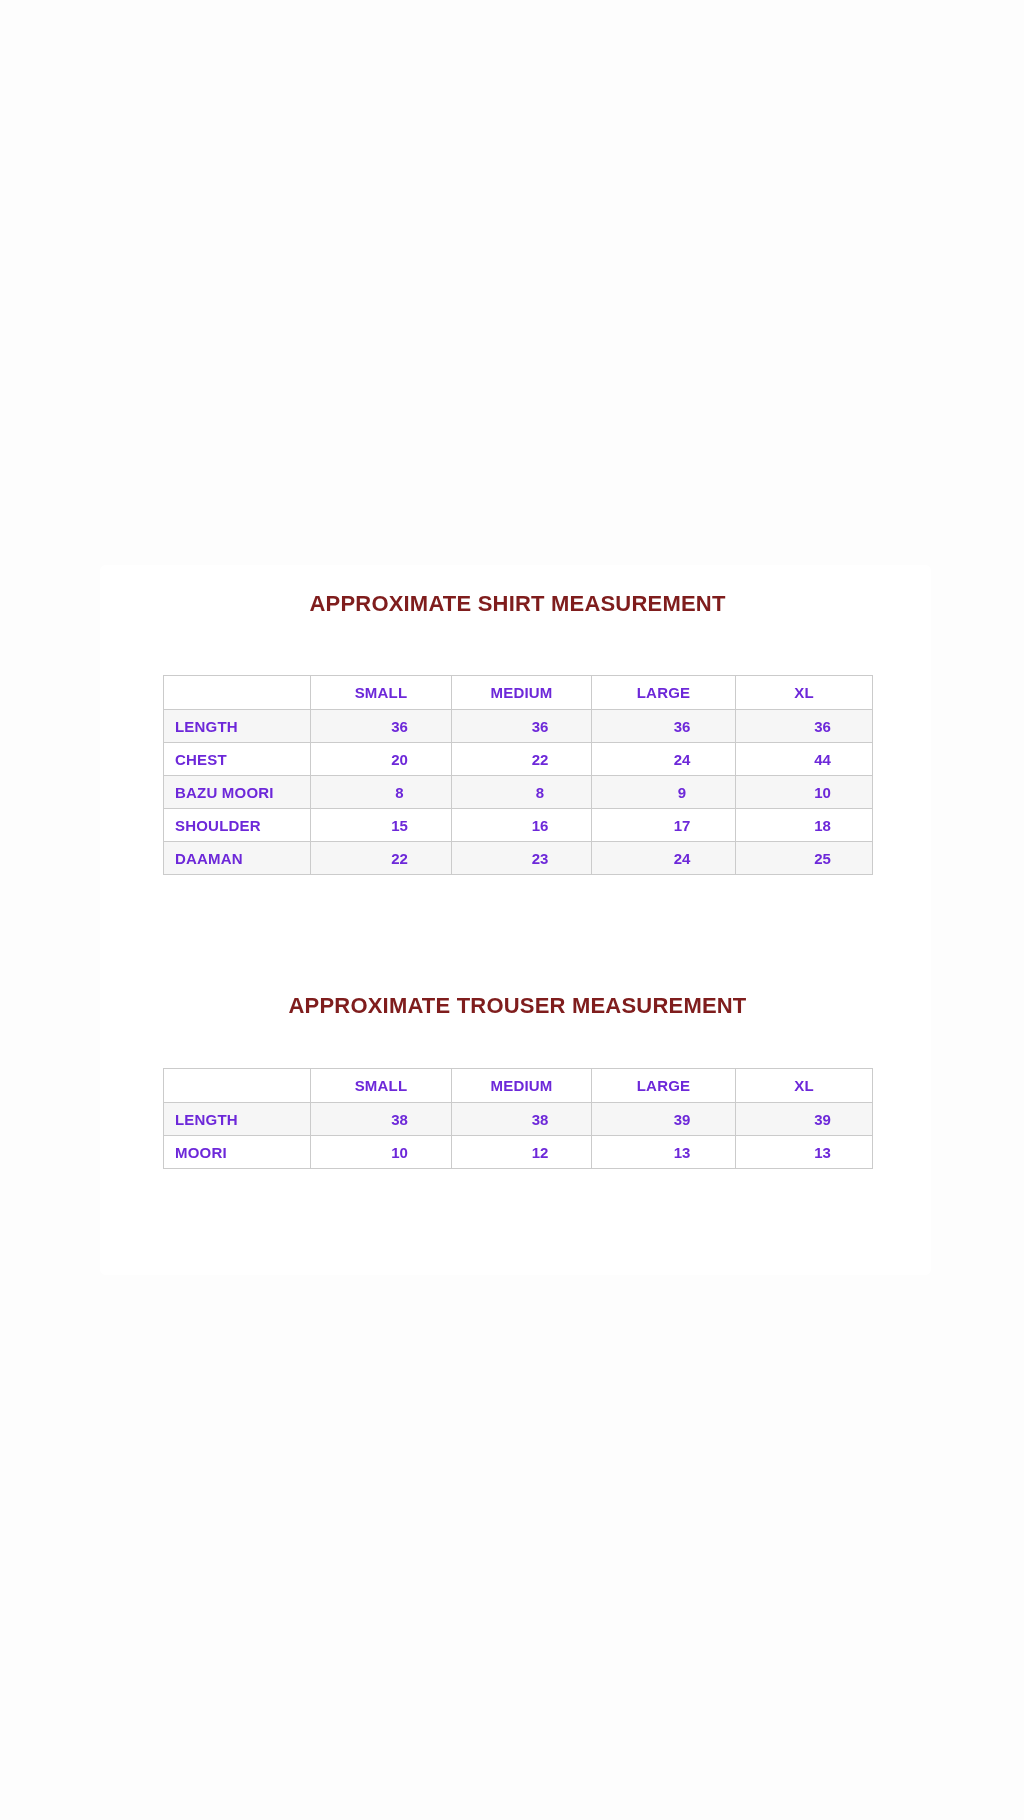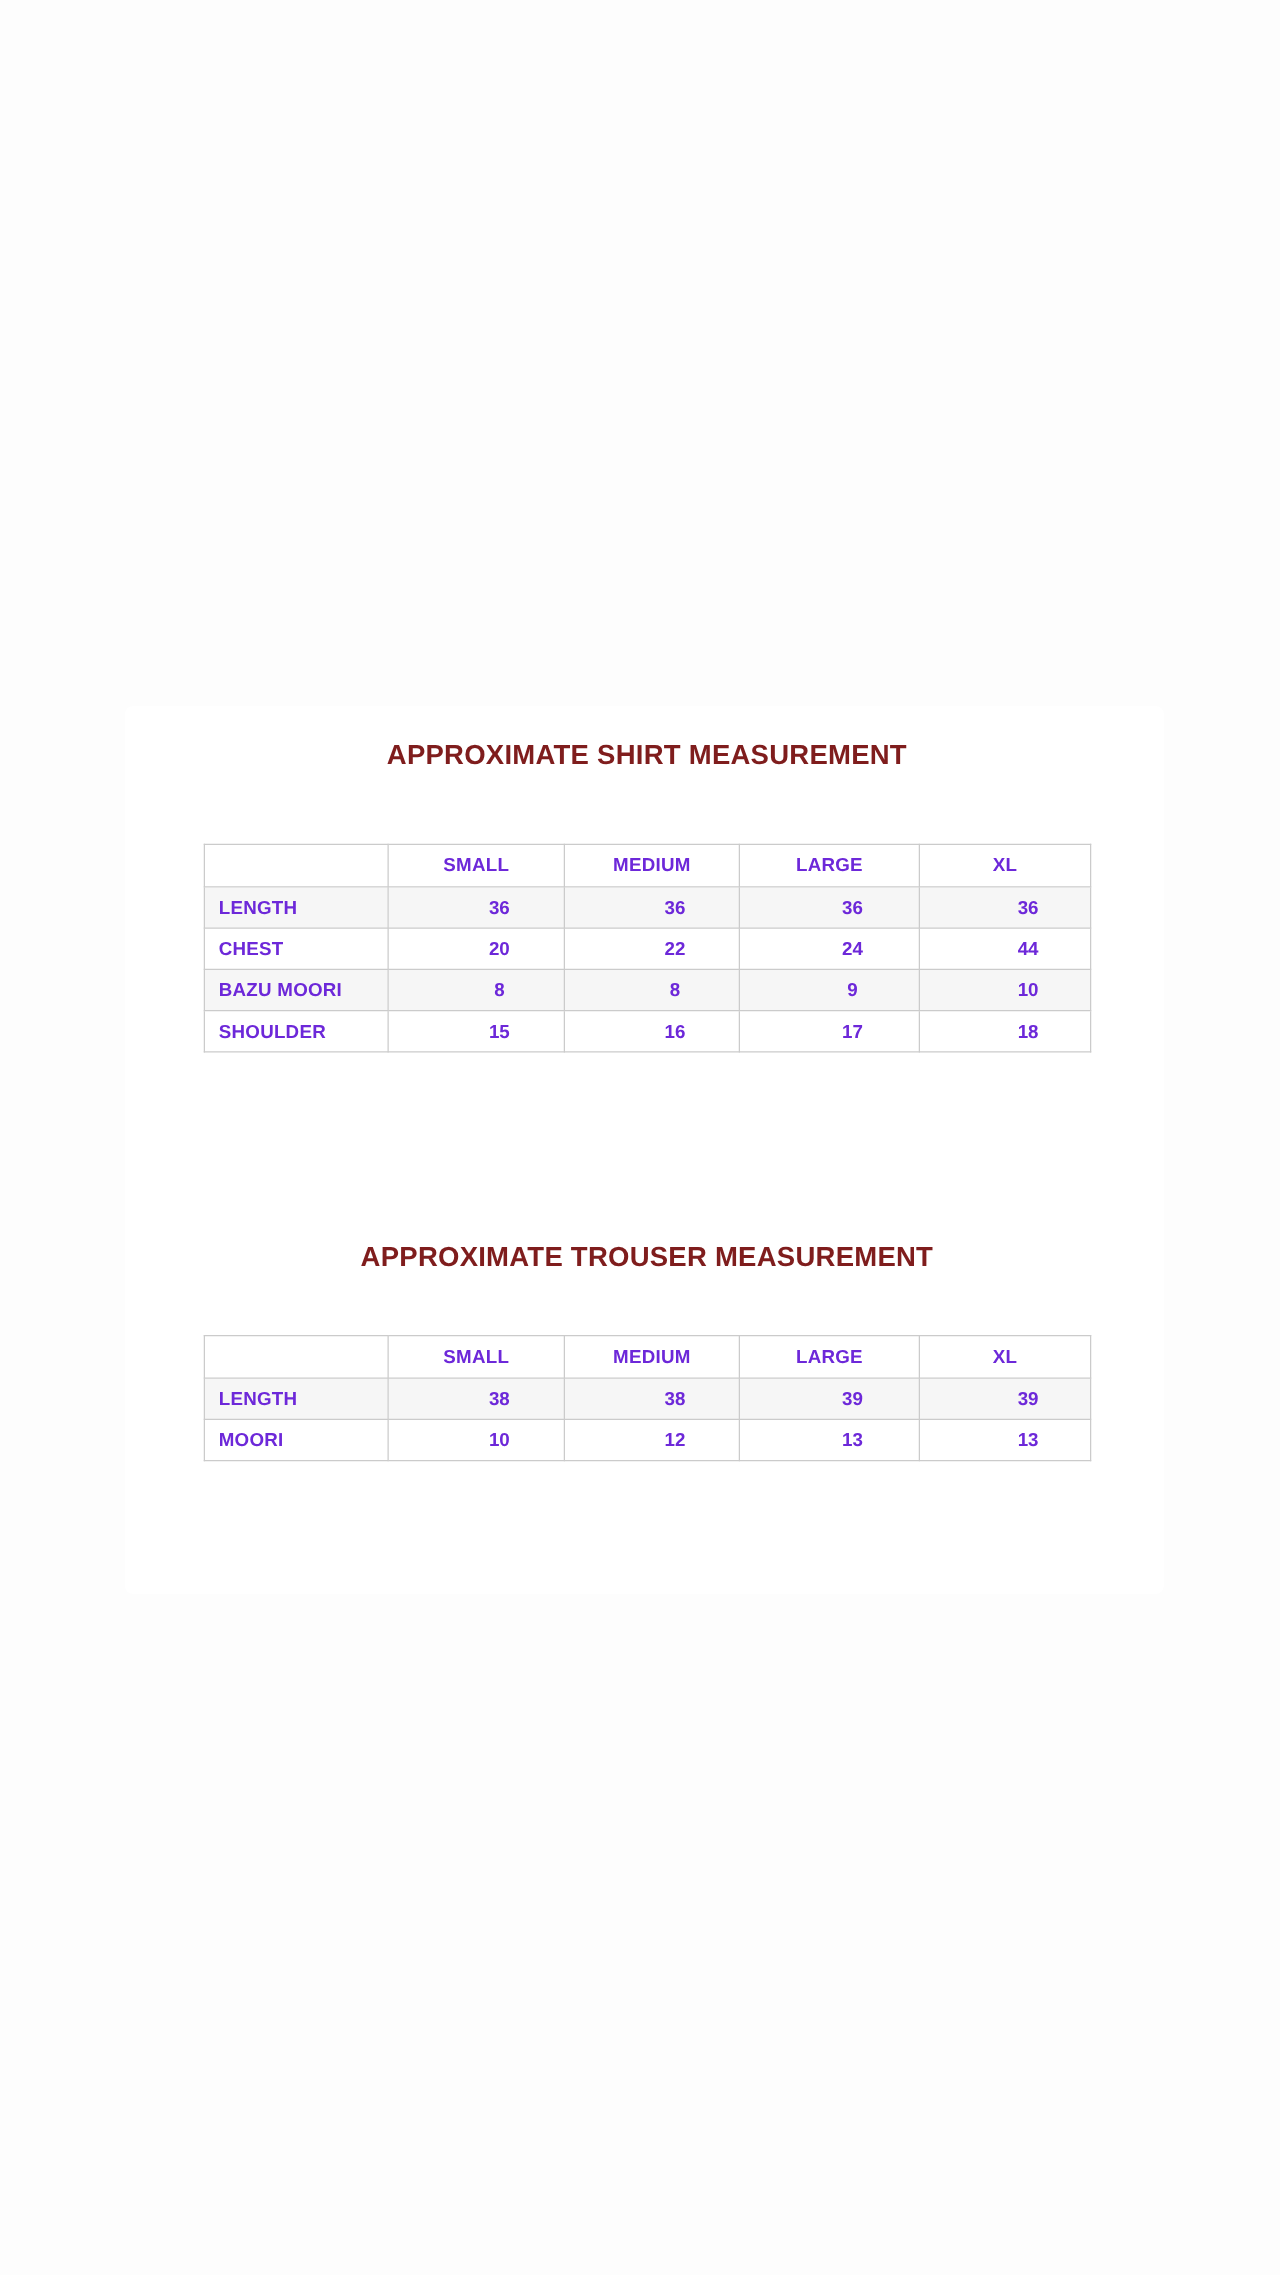--- a/index.html
+++ b/index.html
@@ -120,20 +120,27 @@
       <td class="val">9</td>
       <td class="val">10</td>
     </tr>
     <tr>
       <td class="row-label">SHOULDER</td>
       <td class="val">15</td>
       <td class="val">16</td>
       <td class="val">17</td>
       <td class="val">18</td>
     </tr>
+    <tr class="alt">
+      <td class="row-label">DAAMAN</td>
+      <td class="val">22</td>
+      <td class="val">23</td>
+      <td class="val">24</td>
+      <td class="val">25</td>
+    </tr>
   </tbody>
 </table>
 
 <div class="section-title title-trouser">APPROXIMATE TROUSER MEASUREMENT</div>
 
 <table class="size-table table-trouser">
   <colgroup>
     <col style="width:147px">
       <col style="width:141px">
       <col style="width:140px">

